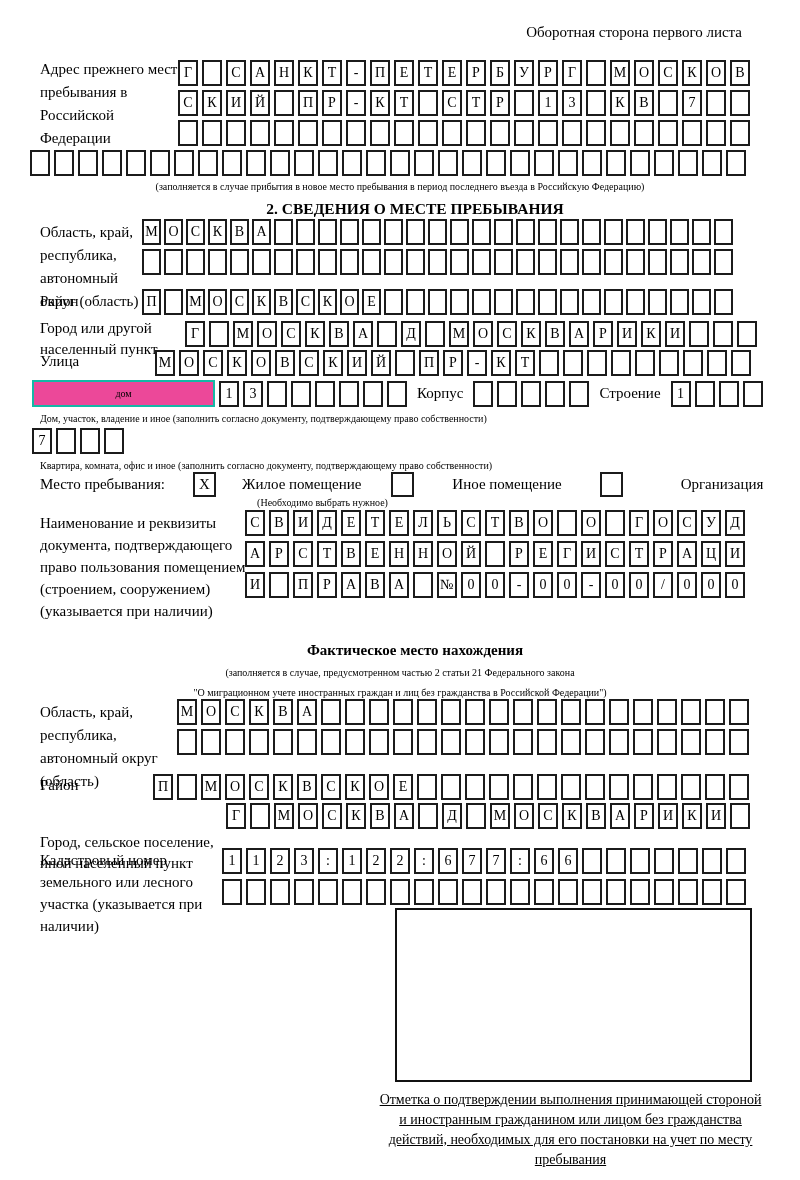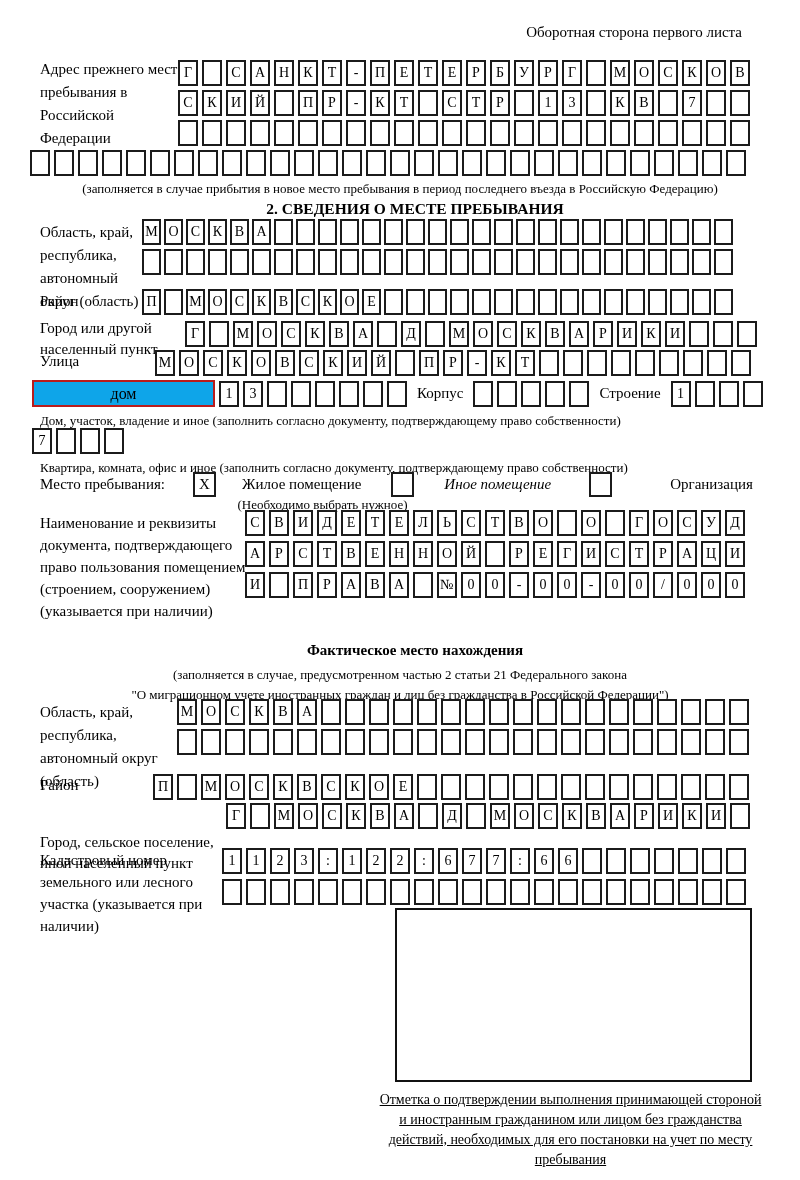--- a/index.html
+++ b/index.html
@@ -4,42 +4,42 @@
 <style>
   * { margin:0; padding:0; box-sizing:border-box; }
   html,body { background:#fff; }
   body {
     width:800px; height:1180px; position:relative;
     font-family:"Liberation Serif", serif; font-size:15px; color:#000;
     overflow:hidden;
   }
   .abs { position:absolute; }
   .center { width:800px; text-align:center; }
-  .small { font-size:13px; }
+  .small { font-size:10px; }
   .bold { font-weight:bold;padding-left:30px; }
 
   .rowstack { display:flex; flex-direction:column; gap:4px; }
   .boxrow { display:flex; gap:4px; }
   .boxrow .cell {
     flex:0 0 20px; width:20px; height:26px;
     border:2px solid #1b1b1b; background:#fff;
     display:flex; align-items:center; justify-content:center;
     font-size:14px; line-height:1;
   }
   .boxrow.tight { gap:3px; }
   .boxrow.tight .cell { flex-basis:19px; width:19px; }
 
   .label { line-height:23px; }
   .label2 { line-height:21px; }
   .label3 { line-height:22px; }
 
   .widebox {
-    width:183px; height:27px; border:2px solid #b91c1c;
+    width:183px; height:27px; border:2px solid #14b8a6;
     display:flex; align-items:center; justify-content:center;
-    font-size:16px; background:#0ea5e9;
+    font-size:10px; background:#ec4899;
   }
   .inlinerow { display:flex; align-items:center; gap:4px; }
   .inlinerow .sep-label { margin:0 6px; white-space:nowrap; }
 
   .chk {
     display:inline-flex; width:23px; height:25px;
     border:2px solid #1b1b1b; align-items:center; justify-content:center;
     font-size:15px; background:#fff;
   }
   .stamp-box { border:2px solid #111; background:#fff; }
@@ -354,21 +354,21 @@
       <span class="cell"></span>
     </div>
 </div>
 <div class="abs small" style="left:40px; top:460px;">Квартира, комната, офис и иное (заполнить согласно документу, подтверждающему право собственности)</div>
 
 <div class="abs inlinerow" style="left:40px; top:472px; gap:16px;">
   <span>Место пребывания:</span>
   <span class="chk" style="margin-left:12px;">X</span>
   <span style="margin-left:10px;">Жилое помещение</span>
   <span class="chk" style="margin-left:14px;"></span>
-  <span style="margin-left:14px;font-style:italic;">Иное помещение</span>
+  <span style="margin-left:22px;">Иное помещение</span>
   <span class="chk" style="margin-left:22px;"></span>
   <span style="margin-left:42px;">Организация</span>
 </div>
 <div class="abs small" style="left:0; top:497px; width:645px; text-align:center;">(Необходимо выбрать нужное)</div>
 
 <div class="abs label3" style="left:40px; top:512px; width:212px;">Наименование и реквизиты документа, подтверждающего право пользования помещением (строением, сооружением) (указывается при наличии)</div>
 <div class="abs rowstack" style="left:245px; top:510px; gap:5px;">
   <div class="boxrow">
       <span class="cell">С</span>
       <span class="cell">В</span>

